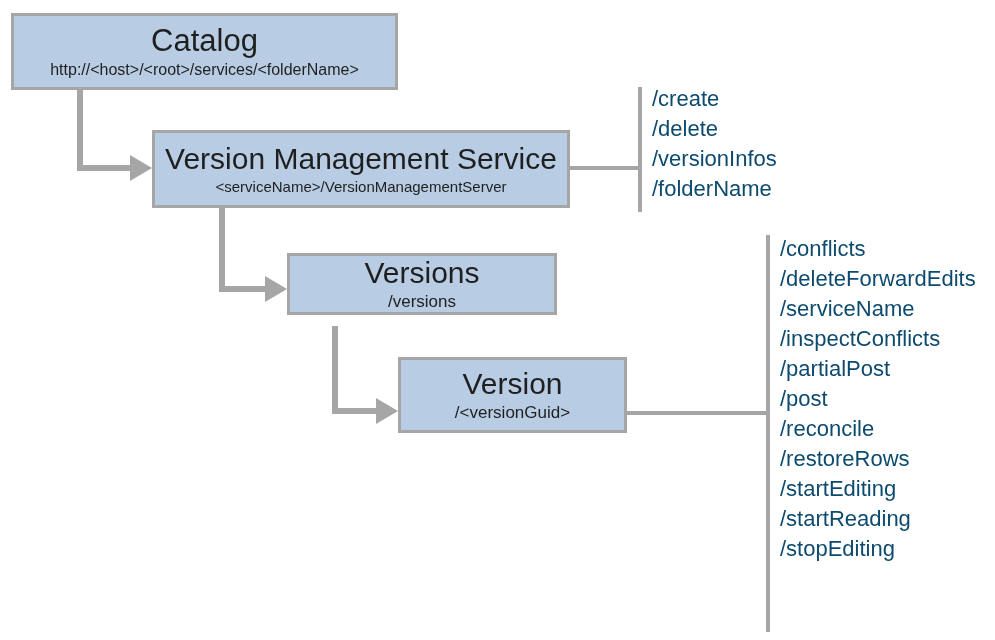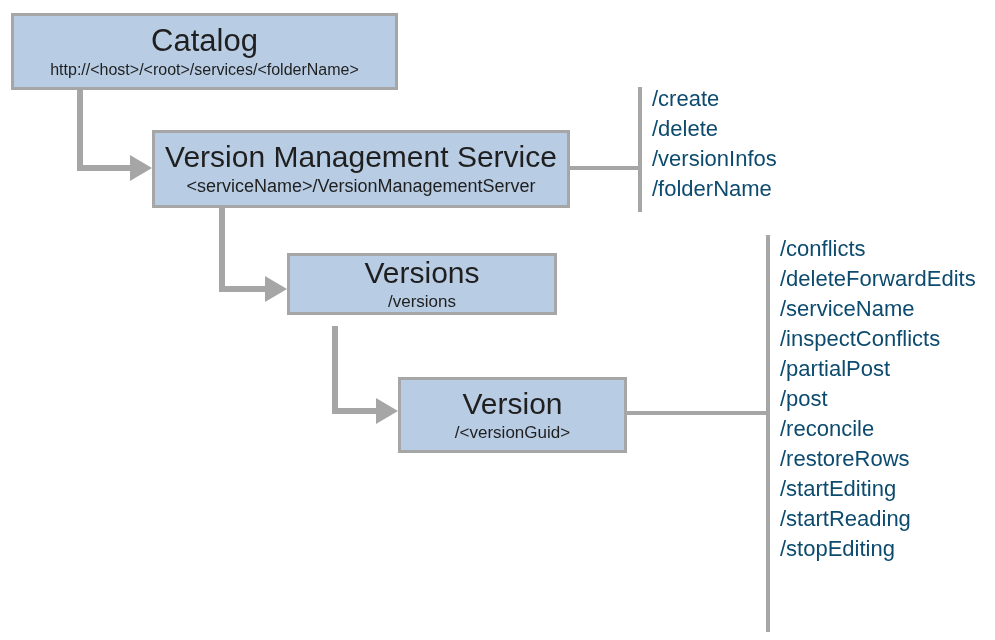--- a/index.html
+++ b/index.html
@@ -71,21 +71,21 @@
     <div class="node-title" style="font-size:31px;">Catalog</div>
     <div class="node-subtitle">http://&lt;host&gt;/&lt;root&gt;/services/&lt;folderName&gt;</div>
   </div>
 
   <div class="vline" style="left:77px; top:90px; width:6px; height:81px;"></div>
   <div class="hline" style="left:77px; top:165px; width:54px; height:6px;"></div>
   <div class="arrowhead" style="left:130px; top:155px;"></div>
 
   <div class="node" style="left:152px; top:130px; width:418px; height:78px;">
     <div class="node-title">Version Management Service</div>
-    <div class="node-subtitle" style="font-size:18px;">&lt;serviceName&gt;/VersionManagementServer</div>
+    <div class="node-subtitle" style="font-size:15px;">&lt;serviceName&gt;/VersionManagementServer</div>
   </div>
 
   <div class="hline" style="left:570px; top:166px; width:68px; height:4px;"></div>
   <div class="bracket" style="left:638px; top:87px; width:4px; height:125px;"></div>
 
   <div class="ops-list" style="left:652px; top:84px;">
       <div>/create</div>
       <div>/delete</div>
       <div>/versionInfos</div>
       <div>/folderName</div>
@@ -97,21 +97,21 @@
 
   <div class="node" style="left:287px; top:253px; width:270px; height:62px;">
     <div class="node-title">Versions</div>
     <div class="node-subtitle" style="font-size:17px;">/versions</div>
   </div>
 
   <div class="vline" style="left:332px; top:326px; width:6px; height:88px;"></div>
   <div class="hline" style="left:332px; top:408px; width:44px; height:6px;"></div>
   <div class="arrowhead" style="left:376px; top:398px;"></div>
 
-  <div class="node" style="left:398px; top:377px; width:229px; height:76px;">
+  <div class="node" style="left:398px; top:357px; width:229px; height:76px;">
     <div class="node-title">Version</div>
     <div class="node-subtitle" style="font-size:17px;">/&lt;versionGuid&gt;</div>
   </div>
 
   <div class="hline" style="left:627px; top:411px; width:139px; height:4px;"></div>
   <div class="bracket" style="left:766px; top:235px; width:4px; height:397px;"></div>
 
   <div class="ops-list" style="left:780px; top:234px;">
       <div>/conflicts</div>
       <div>/deleteForwardEdits</div>

